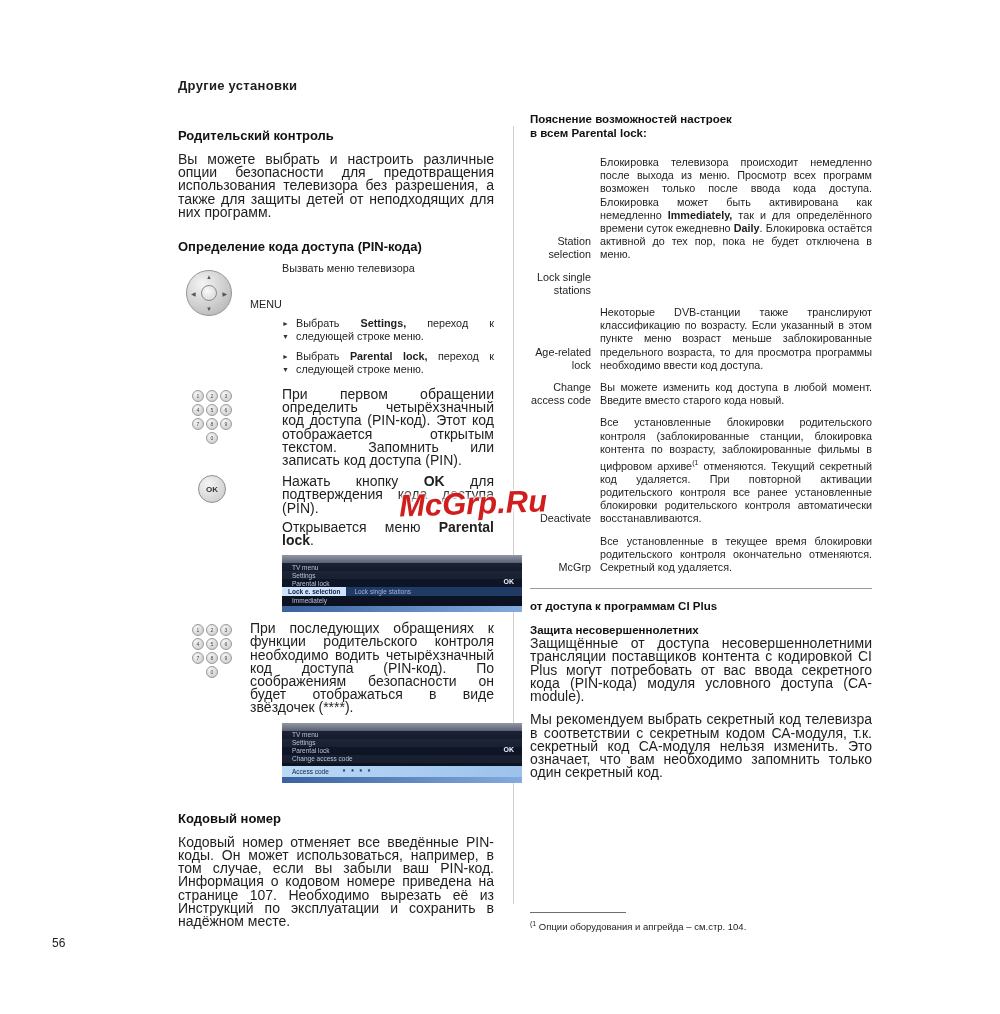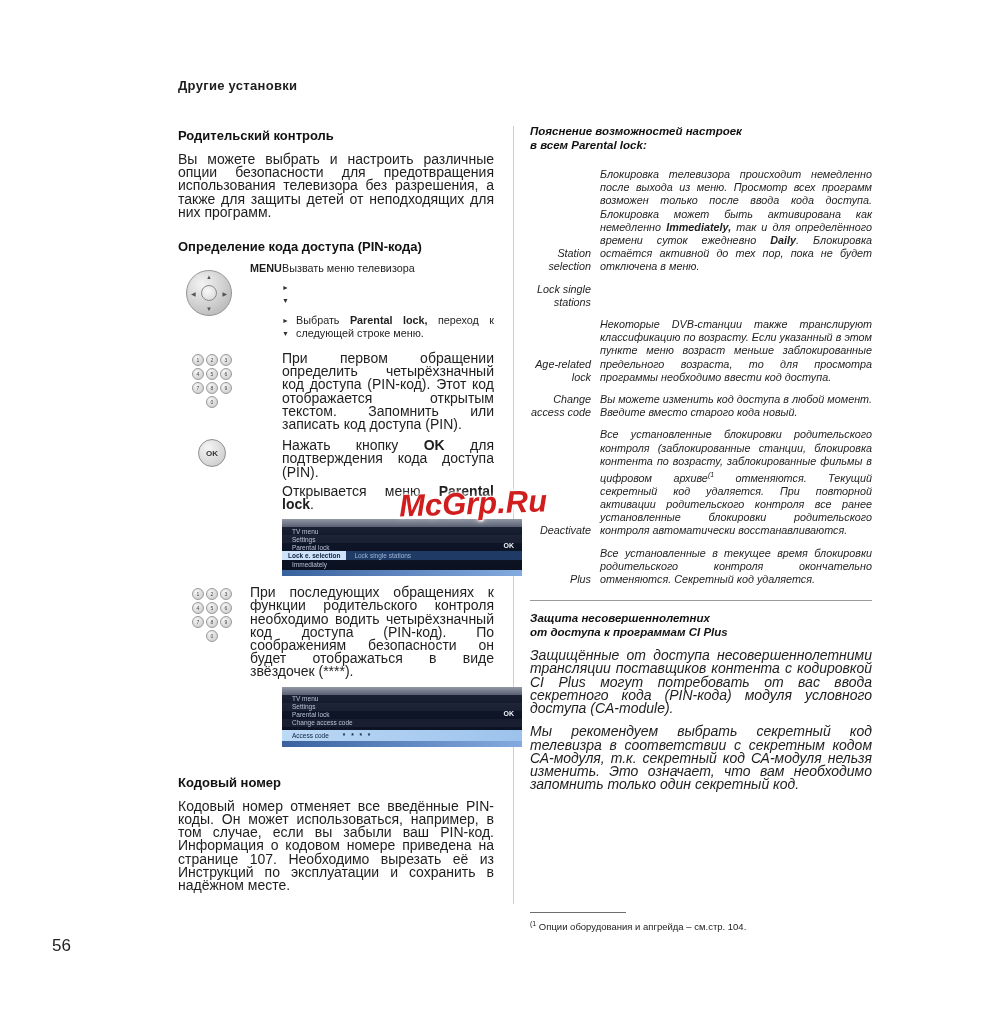--- a/index.html
+++ b/index.html
@@ -4,37 +4,37 @@
 <style>
   * { margin:0; padding:0; box-sizing:border-box; }
   html,body { background:#ffffff; }
   .page {
     position:relative; width:1000px; height:1014px; background:#ffffff;
     font-family:"Liberation Sans", sans-serif; color:#1e1e1e; overflow:hidden;
   }
   .page-title { position:absolute; left:178px; top:78px; font-size:13px; font-weight:700; letter-spacing:.3px; }
   .vdivider { position:absolute; left:513px; top:126px; width:1px; height:778px; background:#cfcfcf; }
   .col-left  { position:absolute; left:178px; top:128px; width:316px; }
-  .col-right { position:absolute; left:530px; top:124px; width:342px;font-style:italic; }
+  .col-right { position:absolute; left:530px; top:112px; width:342px; }
 
   .sec { font-size:13px; font-weight:700; color:#111; }
   .body { font-size:14px; line-height:13.2px; text-align:justify; }
   .b { font-weight:700; }
   sup { font-size:7px; vertical-align:super; }
 
   .mb6{margin-bottom:6px}.mb8{margin-bottom:8px}.mb10{margin-bottom:10px}
   .mb16{margin-bottom:16px}.mb20{margin-bottom:20px}.mb28{margin-bottom:28px}
   .ml77{margin-left:104px}
 
   
   .step { display:flex; }
   .icon-col { flex:0 0 72px; }
   .step-content { flex:1; }
   .line1 { display:flex; font-size:10.8px; line-height:13.2px; margin-bottom:6px; }
-  .line1 .key { flex:0 0 32px; font-weight:700; }
+  .line1 .key { flex:0 0 32px; font-weight:400;margin-top:36px; }
   .substep { display:flex; margin-bottom:6px; padding-left:32px; }
   .marker { flex:0 0 14px; font-size:7px; line-height:13.2px; color:#333; }
   .stxt { flex:1; font-size:10.8px; line-height:13.2px; text-align:justify; }
   .ind32 { padding-left:32px; }
 
   
   .dpad { position:relative; width:46px; height:46px; margin:8px 0 0 8px; border-radius:50%;
     background:radial-gradient(circle at 35% 30%, #f4f4f4, #cacaca 60%, #ababab); border:1px solid #949494; }
   .dpad .center { position:absolute; left:50%; top:50%; width:16px; height:16px; margin:-8px;
     border-radius:50%; background:radial-gradient(circle at 40% 35%, #fafafa, #d2d2d2); border:1px solid #8a8a8a; }
@@ -80,21 +80,21 @@
   .rh { font-size:11.5px; font-weight:700; line-height:14px; color:#111; }
   .entry { display:flex; margin-bottom:9px;align-items:flex-end; }
   .entry .lbl { flex:0 0 70px; text-align:right; padding-right:9px; font-size:10.8px; line-height:13.2px; }
   .entry .bod { flex:1; font-size:10.8px; line-height:13.2px; text-align:justify; }
   .hrline { border:none; border-top:1px solid #9a9a9a; margin:14px 0 10px; }
 
   .footnote { position:absolute; left:530px; top:912px; width:342px; }
   .fn-rule { width:96px; border-top:1px solid #6e6e6e; margin-bottom:5px; }
   .fn-text { font-size:9.5px; line-height:12px; color:#222; }
 
-  .page-number { position:absolute; left:52px; top:936px; font-size:17px; color:#222; }
+  .page-number { position:absolute; left:52px; top:936px; font-size:12px; color:#222; }
 </style>
 </head>
 <body>
 
 <div class="page">
 
   <div class="page-title">Другие установки</div>
   <div class="vdivider"></div>
 
   <div class="col-left">
@@ -114,20 +114,21 @@
           <span class="center"></span>
         </div>
       </div>
       <div class="step-content">
         <div class="line1">
           <span class="key">MENU</span>
           <span>Вызвать меню телевизора</span>
         </div>
         <div class="substep">
           <span class="marker">►<br>▼</span>
+          <div class="stxt"><span>Выбрать </span><span class="b">Settings,</span><span> переход к следующей строке меню.</span></div>
         </div>
         <div class="substep">
           <span class="marker">►<br>▼</span>
           <div class="stxt"><span>Выбрать </span><span class="b">Parental lock,</span><span> переход к следующей строке меню.</span></div>
         </div>
       </div>
     </div>
 
     <div class="step mb8">
       <div class="icon-col">
@@ -240,28 +241,28 @@
       <div class="lbl">Change access code</div>
       <div class="bod"><span>Вы можете изменить код доступа в любой момент. Введите вместо старого кода новый.</span></div>
     </div>
 
     <div class="entry">
       <div class="lbl">Deactivate</div>
       <div class="bod"><span>Все установленные блокировки родительского контроля (заблокированные станции, блокировка контента по возрасту, заблокированные фильмы в цифровом архиве</span><sup>(1</sup><span> отменяются. Текущий секретный код удаляется. При повторной активации родительского контроля все ранее установленные блокировки родительского контроля автоматически восстанавливаются.</span></div>
     </div>
 
     <div class="entry">
-      <div class="lbl">Plus</div>
+      <div class="lbl">McGrp</div>
       <div class="bod"><span>Все установленные в текущее время блокировки родительского контроля окончательно отменяются. Секретный код удаляется.</span></div>
     </div>
 
     <hr class="hrline">
 
+    <div class="rh mb10">от доступа к программам CI Plus</div>
     <div class="rh">Защита несовершеннолетних</div>
-    <div class="rh mb10">от доступа к программам CI Plus</div>
 
     <p class="body mb10">Защищённые от доступа несовершеннолетними трансляции поставщиков контента с кодировкой CI Plus могут потребовать от вас ввода секретного кода (PIN-кода) модуля условного доступа (CA-module).</p>
     <p class="body">Мы рекомендуем выбрать секретный код телевизра в соответствии с секретным кодом СА-модуля, т.к. секретный код СА-модуля нельзя изменить. Это означает, что вам необходимо запомнить только один секретный код.</p>
 
   </div>
 
   <div class="footnote">
     <div class="fn-rule"></div>
     <p class="fn-text"><sup>(1</sup><span> Опции оборудования и апгрейда – см.стр. 104.</span></p>
   </div>

